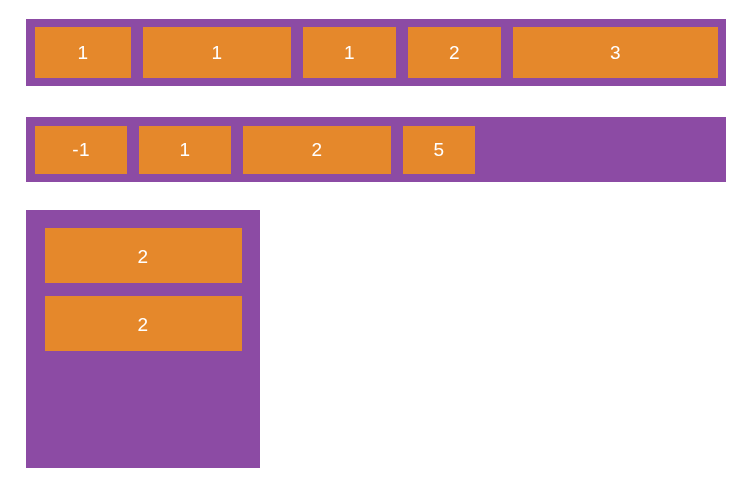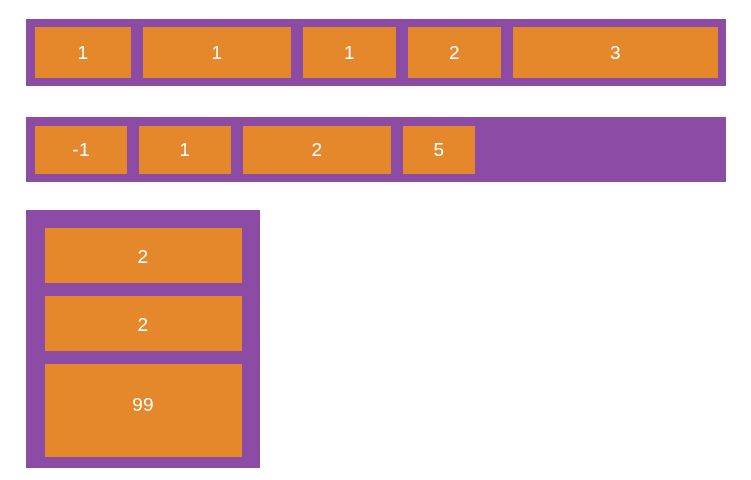--- a/index.html
+++ b/index.html
@@ -170,18 +170,15 @@
     </div>
   </div>
 
   <div class="container col" id="container-3" style="background: rgb(140, 75, 164);">
     <div class="cell" id="c3-0" style="background: rgb(229, 136, 43); color: rgb(255, 255, 255);">
       <span class="label">2</span>
     </div>
     <div class="cell" id="c3-1" style="background: rgb(229, 136, 43); color: rgb(255, 255, 255);">
       <span class="label">2</span>
     </div>
-    <div class="cell" id="c3-2" style="background: rgb(229, 136, 43); color: rgb(255, 255, 255);">
-      <span class="label">99</span>
-    </div>
   </div>
 
 </div>
 
 </body></html>

